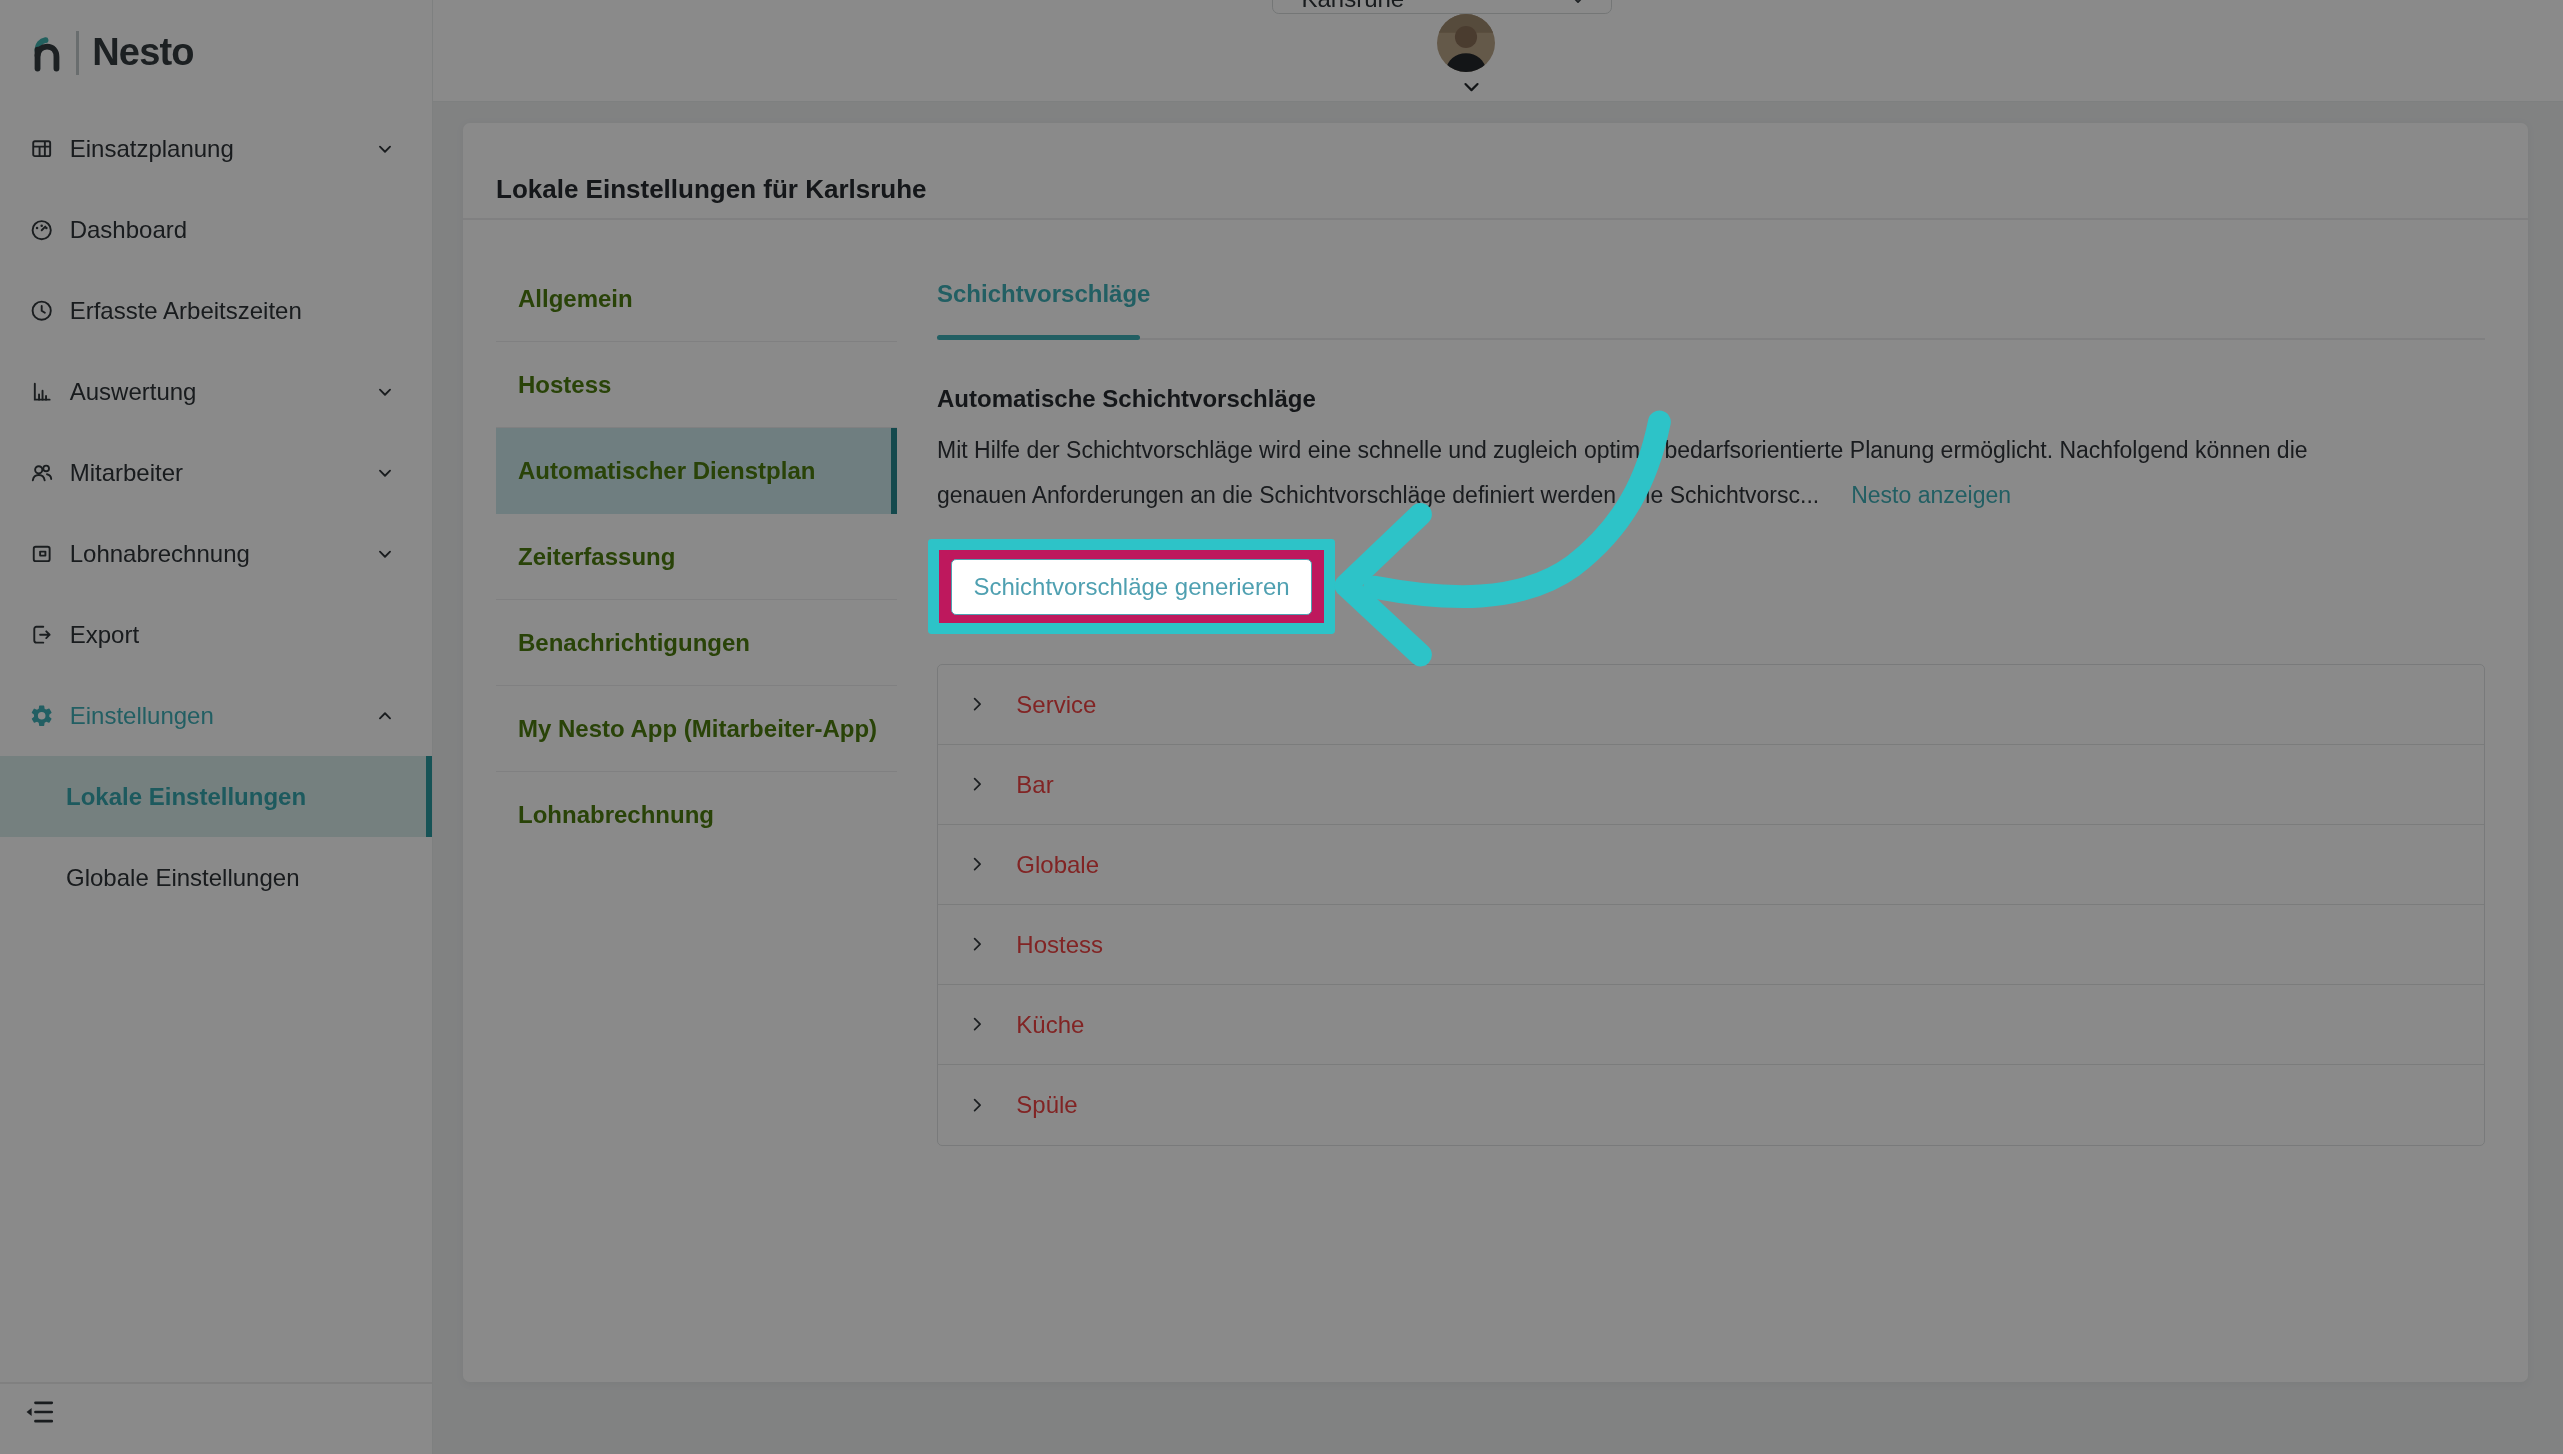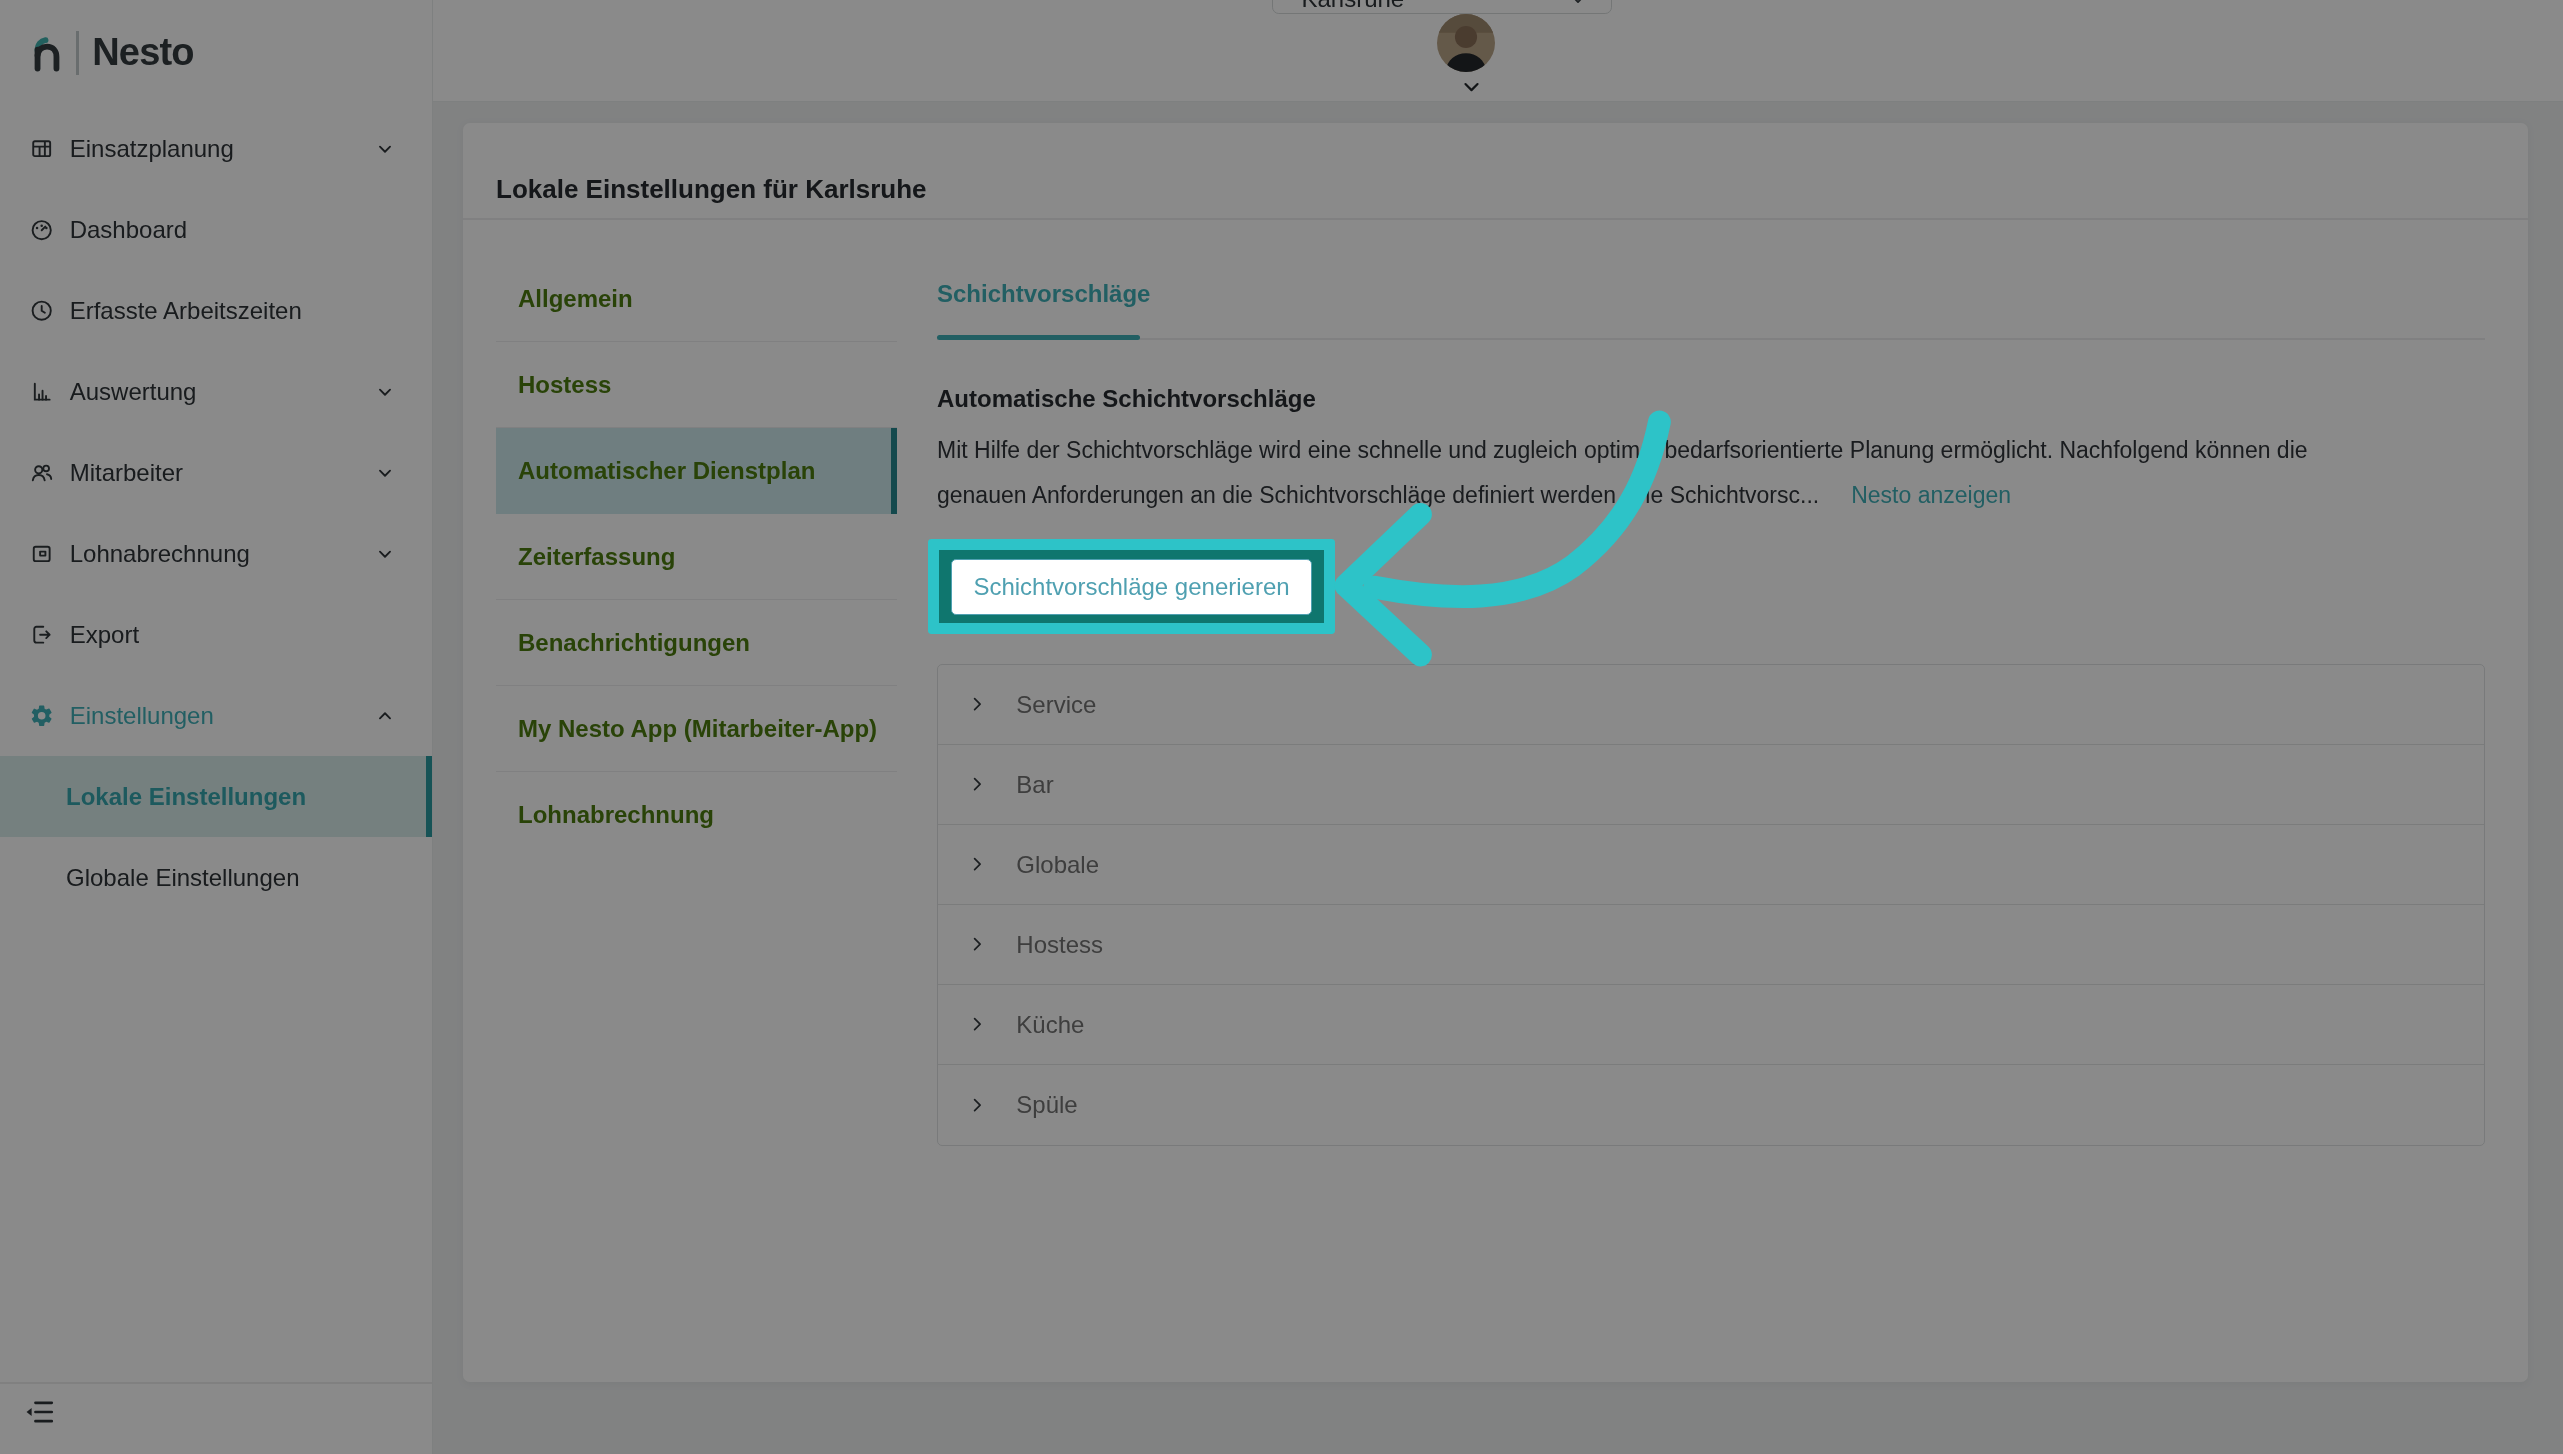--- a/index.html
+++ b/index.html
@@ -61,30 +61,30 @@
   .tab{position:absolute;left:0;top:24px;font-size:24px;font-weight:600;color:#3FAFB7;cursor:pointer;white-space:nowrap;}
   .tabs-div{position:absolute;left:0;right:0;top:82px;height:1.7px;background:#ededee;}
   .tab-underline{position:absolute;left:0;top:79px;width:203px;height:5.1px;background:#3FAFB7;border-radius:2.5px;}
   .sec-head{position:absolute;left:0;top:129px;font-size:24px;font-weight:700;color:#272c30;white-space:nowrap;}
   .desc-line1{position:absolute;left:0;top:181px;font-size:23px;color:#30353a;white-space:nowrap;}
   .desc-line2{position:absolute;left:0;top:226px;font-size:23px;color:#30353a;white-space:nowrap;}
   .more-link{margin-left:32px;color:#3FAFB7;font-weight:500;cursor:pointer;}
 
   .accordion{position:absolute;left:0;top:408px;width:1548px;border:1.7px solid #dfe2e3;border-radius:5.1px;background:#fff;}
   .acc-row{height:80px;display:flex;align-items:center;gap:29px;padding-left:29px;
-           border-bottom:1.7px solid #e3e5e6;font-size:24px;font-weight:500;color:#737373;cursor:pointer;}
+           border-bottom:1.7px solid #e3e5e6;font-size:24px;font-weight:500;color:#ef4444;cursor:pointer;}
   .acc-row.last{border-bottom:none;}
   .acc-chev{display:flex;color:#32383d;}
   .acc-chev svg{width:20.3px;height:20.3px;}
 
   
   .overlay{position:absolute;inset:0;background:rgba(0,0,0,0.46);z-index:50;}
   .spotlight{position:absolute;left:928px;top:539px;width:407px;height:95px;background:#2DC3C8;
              border-radius:3.4px;z-index:60;}
-  .spot-white{position:absolute;inset:11px;background:#0f766e;}
+  .spot-white{position:absolute;inset:11px;background:#be185d;}
   .gen-btn{position:absolute;left:12px;right:12px;top:8.5px;bottom:8.5px;border:1.7px solid #4FA0B1;
            border-radius:5.1px;background:#fff;color:#4FA0B1;font-size:24px;display:flex;
            align-items:center;justify-content:center;cursor:pointer;white-space:nowrap;}
   .arrow-svg{position:absolute;inset:0;width:2563px;height:1454px;z-index:70;pointer-events:none;}
 </style>
 </head>
 <body>
 
 <div id="app">
 

